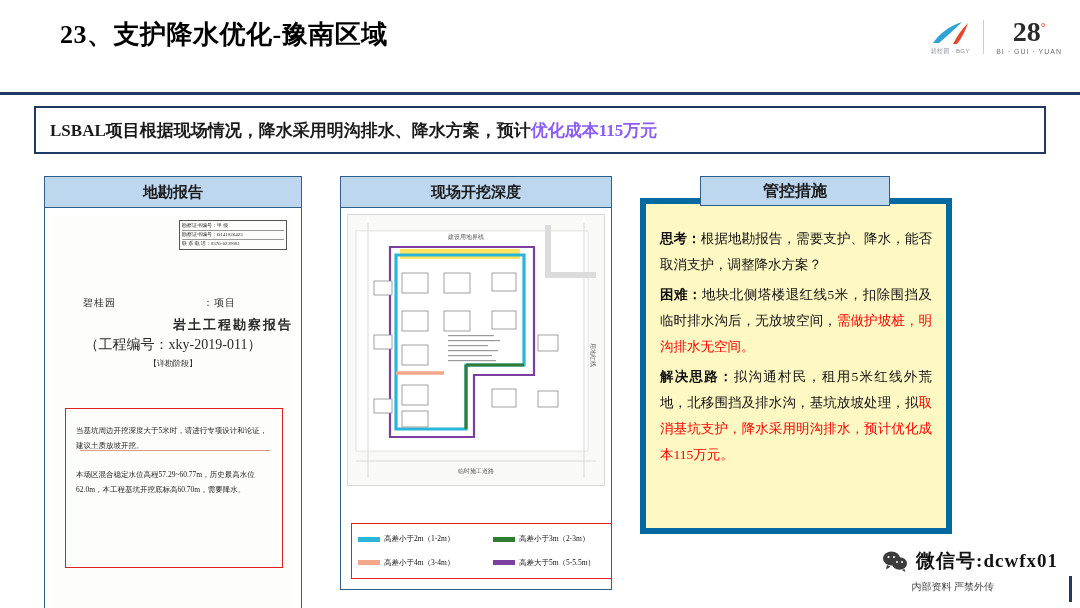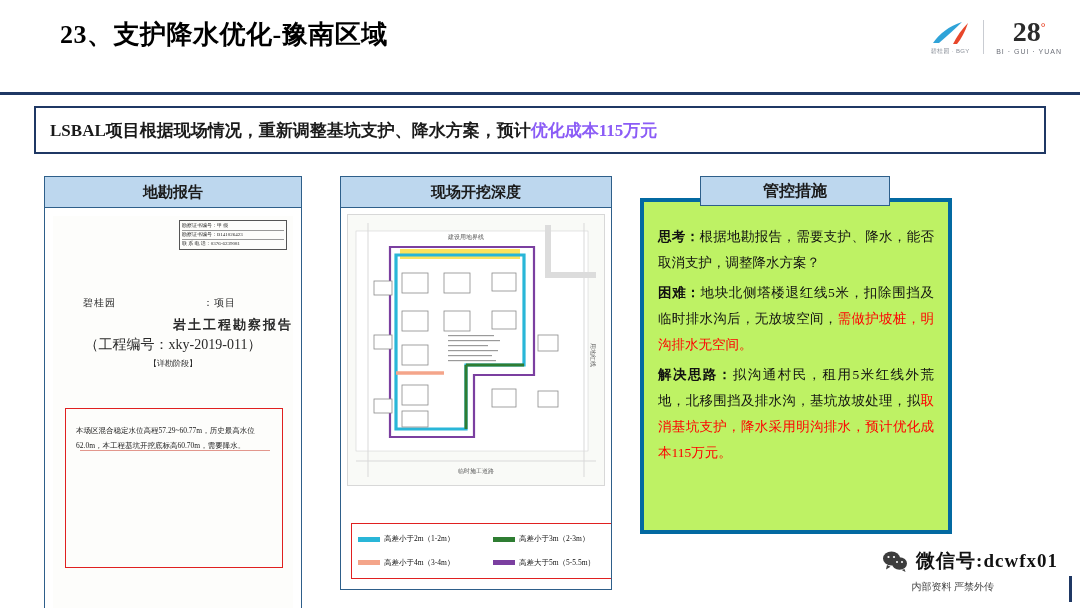--- a/index.html
+++ b/index.html
@@ -302,23 +302,23 @@
     font-weight: bold;
     color: #1a1a1a;
     z-index: 2;
   }
   .measure-body {
     position: absolute;
     left: 0;
     top: 22px;
     width: 312px;
     height: 336px;
-    border: 4px solid #0369a1;
-    box-sizing: border-box;
-    background: #bef264;
+    border: 6px solid #0369a1;
+    box-sizing: border-box;
+    background: #fef9c3;
     padding: 22px 14px 10px 14px;
   }
   .measure-p {
     font-family: "Liberation Serif", serif;
     font-size: 13.5px;
     line-height: 26px;
     color: #111;
     margin: 0 0 4px 0;
     text-align: justify;
   }
@@ -382,21 +382,21 @@
   </div>
   <div class="logo-divider"></div>
   <div class="logo-28">
     <div class="num"><span>28</span><sup>°</sup></div>
     <div class="pinyin">BI · GUI · YUAN</div>
   </div>
 </div>
 
 <div class="banner">
   <div class="banner-text">
-    <span>LSBAL项目根据现场情况，重新调整基坑支护、降水方案，预计</span><span class="hl">优化成本115万元</span>
+    <span>LSBAL项目根据现场情况，降水采用明沟排水、降水方案，预计</span><span class="hl">优化成本115万元</span>
   </div>
 </div>
 
 <div class="col" id="col1">
   <div class="col-head">地勘报告</div>
   <div class="col-body">
     <div class="doc-page">
       <div class="doc-stampbox">
         <div>勘察证书编号：甲      级</div>
         <div>勘察证书编号：B141026423</div>
@@ -406,20 +406,21 @@
       <div class="doc-org">
         <span>碧桂园</span>
         <span class="right">：项目</span>
       </div>
 
       <div class="doc-maintitle">岩土工程勘察报告</div>
       <div class="doc-sub1">（工程编号：xky-2019-011）</div>
       <div class="doc-sub2">【详勘阶段】</div>
 
       <div class="doc-redbox">
+        <p>当基坑周边开挖深度大于5米时，请进行专项设计和论证，建议土质放坡开挖。</p>
         <div class="doc-strike"></div>
         <p>本场区混合稳定水位高程57.29~60.77m，历史最高水位62.0m，本工程基坑开挖底标高60.70m，需要降水。</p>
       </div>
     </div>
   </div>
 </div>
 
 <div class="col" id="col2">
   <div class="col-head">现场开挖深度</div>
   <div class="col-body">

